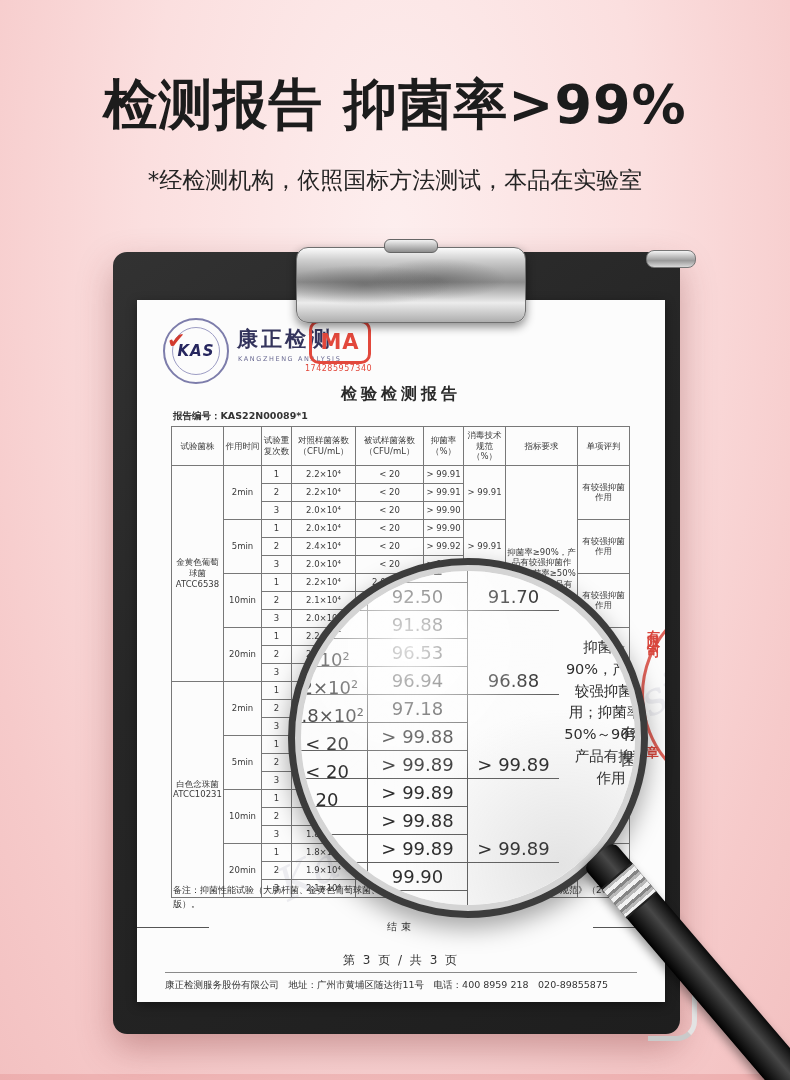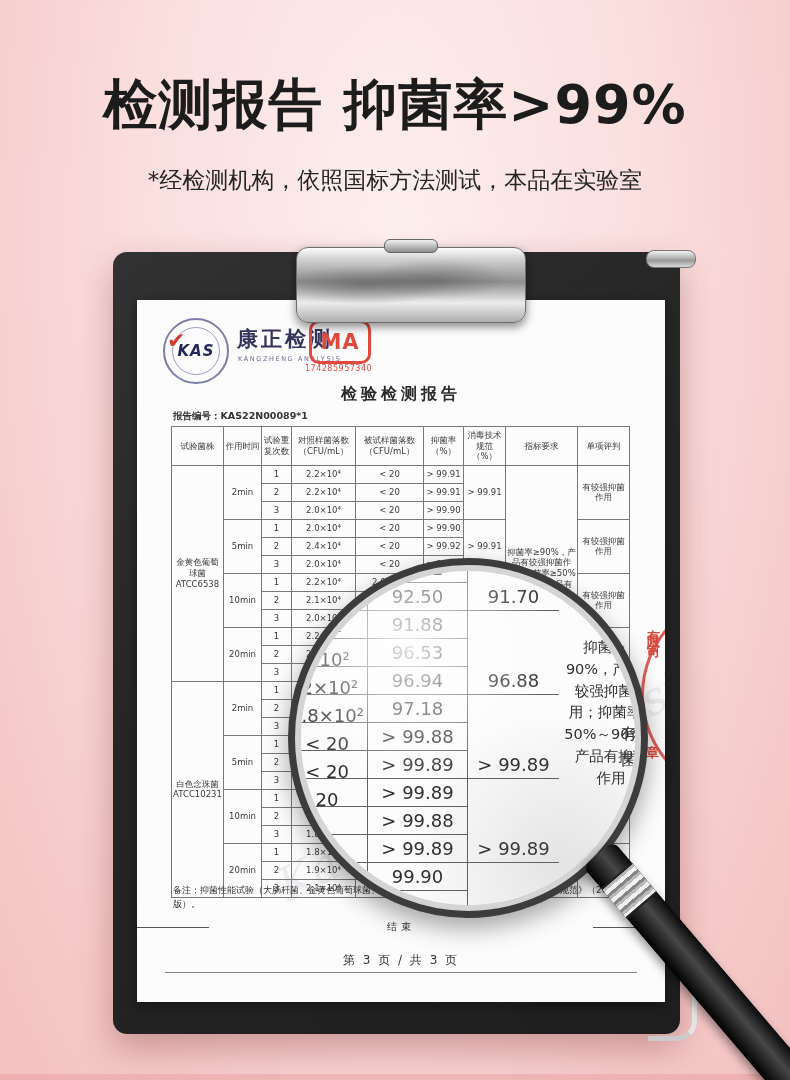--- a/index.html
+++ b/index.html
@@ -337,20 +337,21 @@
     </table>
 
     <div class="remark">备注：抑菌性能试验（大肠杆菌、金黄色葡萄球菌、白色念珠菌）项目的指标要求引自《消毒技术规范》（2002 年版）。</div>
     <div class="end-line">
       <span class="dash"></span>
       <span class="end-text">结束</span>
       <span class="dash"></span>
     </div>
     <div class="page-num">第 3 页 / 共 3 页</div>
     <div class="divider"></div>
+    <div class="company">康正检测服务股份有限公司　地址：广州市黄埔区随达街11号　电话：400 8959 218　020-89855875</div>
 
     <div class="stamp-wrap">
       <div class="stamp-circle"></div>
       <div class="stamp-text">有限公司</div>
       <div class="stamp-text2">章</div>
     </div>
   </div>
 
   <div class="clip"></div>
   <div class="clip-tab"></div>

